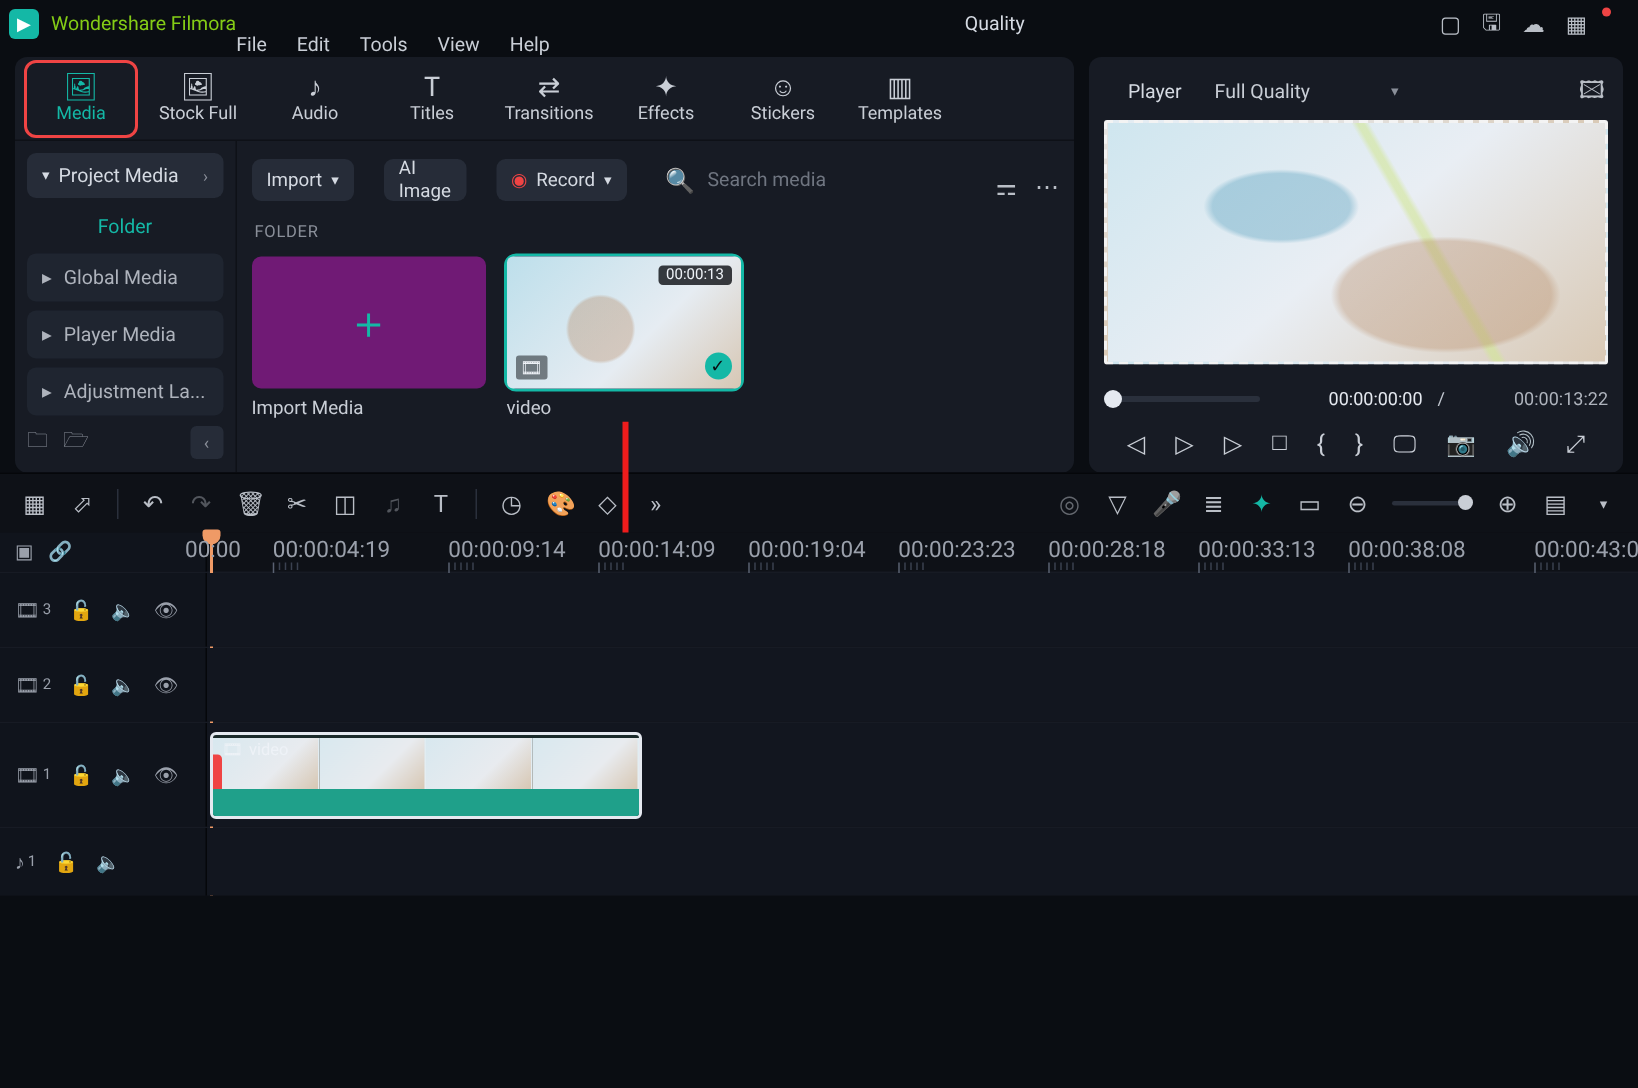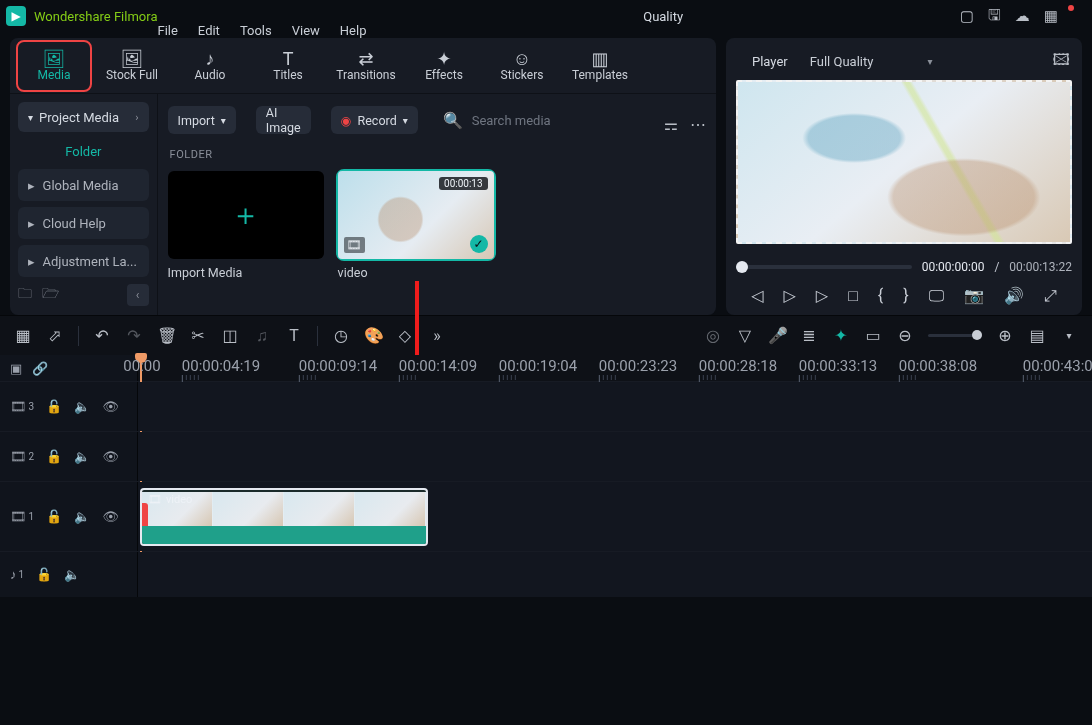--- a/index.html
+++ b/index.html
@@ -41,21 +41,21 @@
 .content-top { display:flex; align-items:flex-end; gap:20px; height:32px;}
 .btn { background:#262c38; border-radius:6px; height:28px; display:flex; align-items:center; padding:0 10px; font-size:12.5px; color:#d5dae2; cursor:pointer; gap:6px;}
 .search-wrap { flex:1; display:flex; align-items:center; gap:8px; background:transparent; height:28px; padding:0 6px; color:#8a8f99;}
 .search-input { background:transparent; border:none; outline:none; color:#f9a8d4; font-size:13px; flex:1;}
 .search-input::placeholder { color:#6f7580; }
 .right-icons { display:flex; gap:12px; color:#b9bec6; font-size:16px;}
 
 .section-label { font-size:11px; letter-spacing:.5px; color:#8a8f99; margin:14px 0 10px 2px;}
 .thumbs { display:flex; gap:14px; position:relative;}
 .thumb-card { width:156px; }
-.thumb-box { width:156px; height:88px; background:#000000; border-radius:6px; display:flex; align-items:center; justify-content:center; position:relative; }
+.thumb-box { width:156px; height:88px; background:#701a75; border-radius:6px; display:flex; align-items:center; justify-content:center; position:relative; }
 .thumb-box.plus { color:#14b8a6; font-size:30px; }
 .thumb-box.active { outline:2px solid #14b8a6;}
 .thumb-box.active .badge { position:absolute; bottom:6px; right:6px; width:18px; height:18px; border-radius:50%; background:#14b8a6; color:#0a0d12; font-size:12px; display:flex; align-items:center; justify-content:center;}
 .dur { position:absolute; top:6px; right:6px; background:#0a0d12cc; padding:1px 5px; border-radius:3px; font-size:10px; color:#eef2f7;}
 .clip-icon { position:absolute; bottom:6px; left:6px; font-size:12px; color:#eef2f7; background:#0a0d1280; padding:1px 3px; border-radius:2px; }
 .thumb-img { width:100%; height:100%; border-radius:4px; background: linear-gradient(135deg,#bddfeb 0%, #e6ecf2 60%, #d7c7b4 100%); position:relative; overflow:hidden;}
 .thumb-img::after{content:"";position:absolute;inset:0;background:radial-gradient(circle at 40% 55%, rgba(181,134,95,.35) 0 20%, transparent 22%);}
 .thumb-label { font-size:12.5px; color:#c9ced6; margin-top:6px;}
 
 
@@ -65,21 +65,21 @@
 .qdrop { font-size:10px; color:#8a8f99; margin-left:40px;}
 .player-head-right { margin-left:auto; font-size:16px; color:#b9bec6;}
 .preview { flex:1; margin-top:6px; border:2px dashed #f3f3f3; background:linear-gradient(140deg,#cfe6ef 0%, #e9eef4 50%, #d9c9b5 100%); position:relative; border-radius:2px;}
 .preview::after { content:""; position:absolute; inset:0; background:
   radial-gradient(ellipse at 35% 35%, rgba(88,160,190,.4) 0 15%, transparent 17%),
   radial-gradient(ellipse at 68% 72%, rgba(181,134,95,.35) 0 22%, transparent 24%),
   linear-gradient(60deg, transparent 60%, rgba(210,230,150,.6) 61%, rgba(210,230,150,.6) 62%, transparent 63%);}
 .scrub-row { display:flex; align-items:center; gap:10px; margin-top:16px; font-size:12px; color:#c2c7d0;}
 .scrub { flex:1; height:4px; background:#2a303c; border-radius:2px; position:relative;}
 .scrub .knob { position:absolute; left:0; top:-4px; width:12px;height:12px;border-radius:50%;background:#e5e9f0;}
-.tc { font-variant-numeric:tabular-nums; color:#e5e9f0;}
+.tc { font-variant-numeric:tabular-nums; color:#e5e9f0;margin-left:36px;}
 .tc.total{color:#aeb3bc;}
 .player-controls { display:flex; gap:20px; align-items:center; justify-content:center; font-size:16px; color:#c9ced6; margin-top:12px; padding-bottom:4px;}
 
 
 .timeline-toolbar { height:40px; display:flex; align-items:center; padding:0 14px; gap:14px; color:#b9bec6; font-size:16px; background:#0e1117; border-top:1px solid #05070a;}
 .timeline-toolbar .sep { width:1px; height:20px; background:#2a303c; }
 .timeline-toolbar .grow { flex:1; }
 .zoom-slider { width:54px; height:3px; background:#2a303c; border-radius:2px; position:relative; }
 .zoom-slider .zknob{position:absolute; right:0; top:-4px; width:10px;height:10px;border-radius:50%;background:#c9ced6;}
 .tl-icon { cursor:pointer; width:18px; text-align:center; }
@@ -185,21 +185,21 @@
               <span>Project Media</span>
               <span class="chev">›</span>
             </div>
           <div class="folder-label">Folder</div>
           <div class="side-item">
               <span>▸</span>
               <span>Global Media</span>
             </div>
           <div class="side-item">
               <span>▸</span>
-              <span>Cloud Help</span>
+              <span>Player Media</span>
             </div>
           <div class="side-item">
               <span>▸</span>
               <span>Adjustment La...</span>
             </div>
           <div class="sidebar-bottom">
             <span>🗀</span>
             <span>🗁</span>
             <div class="sb-chev">‹</div>
           </div>

